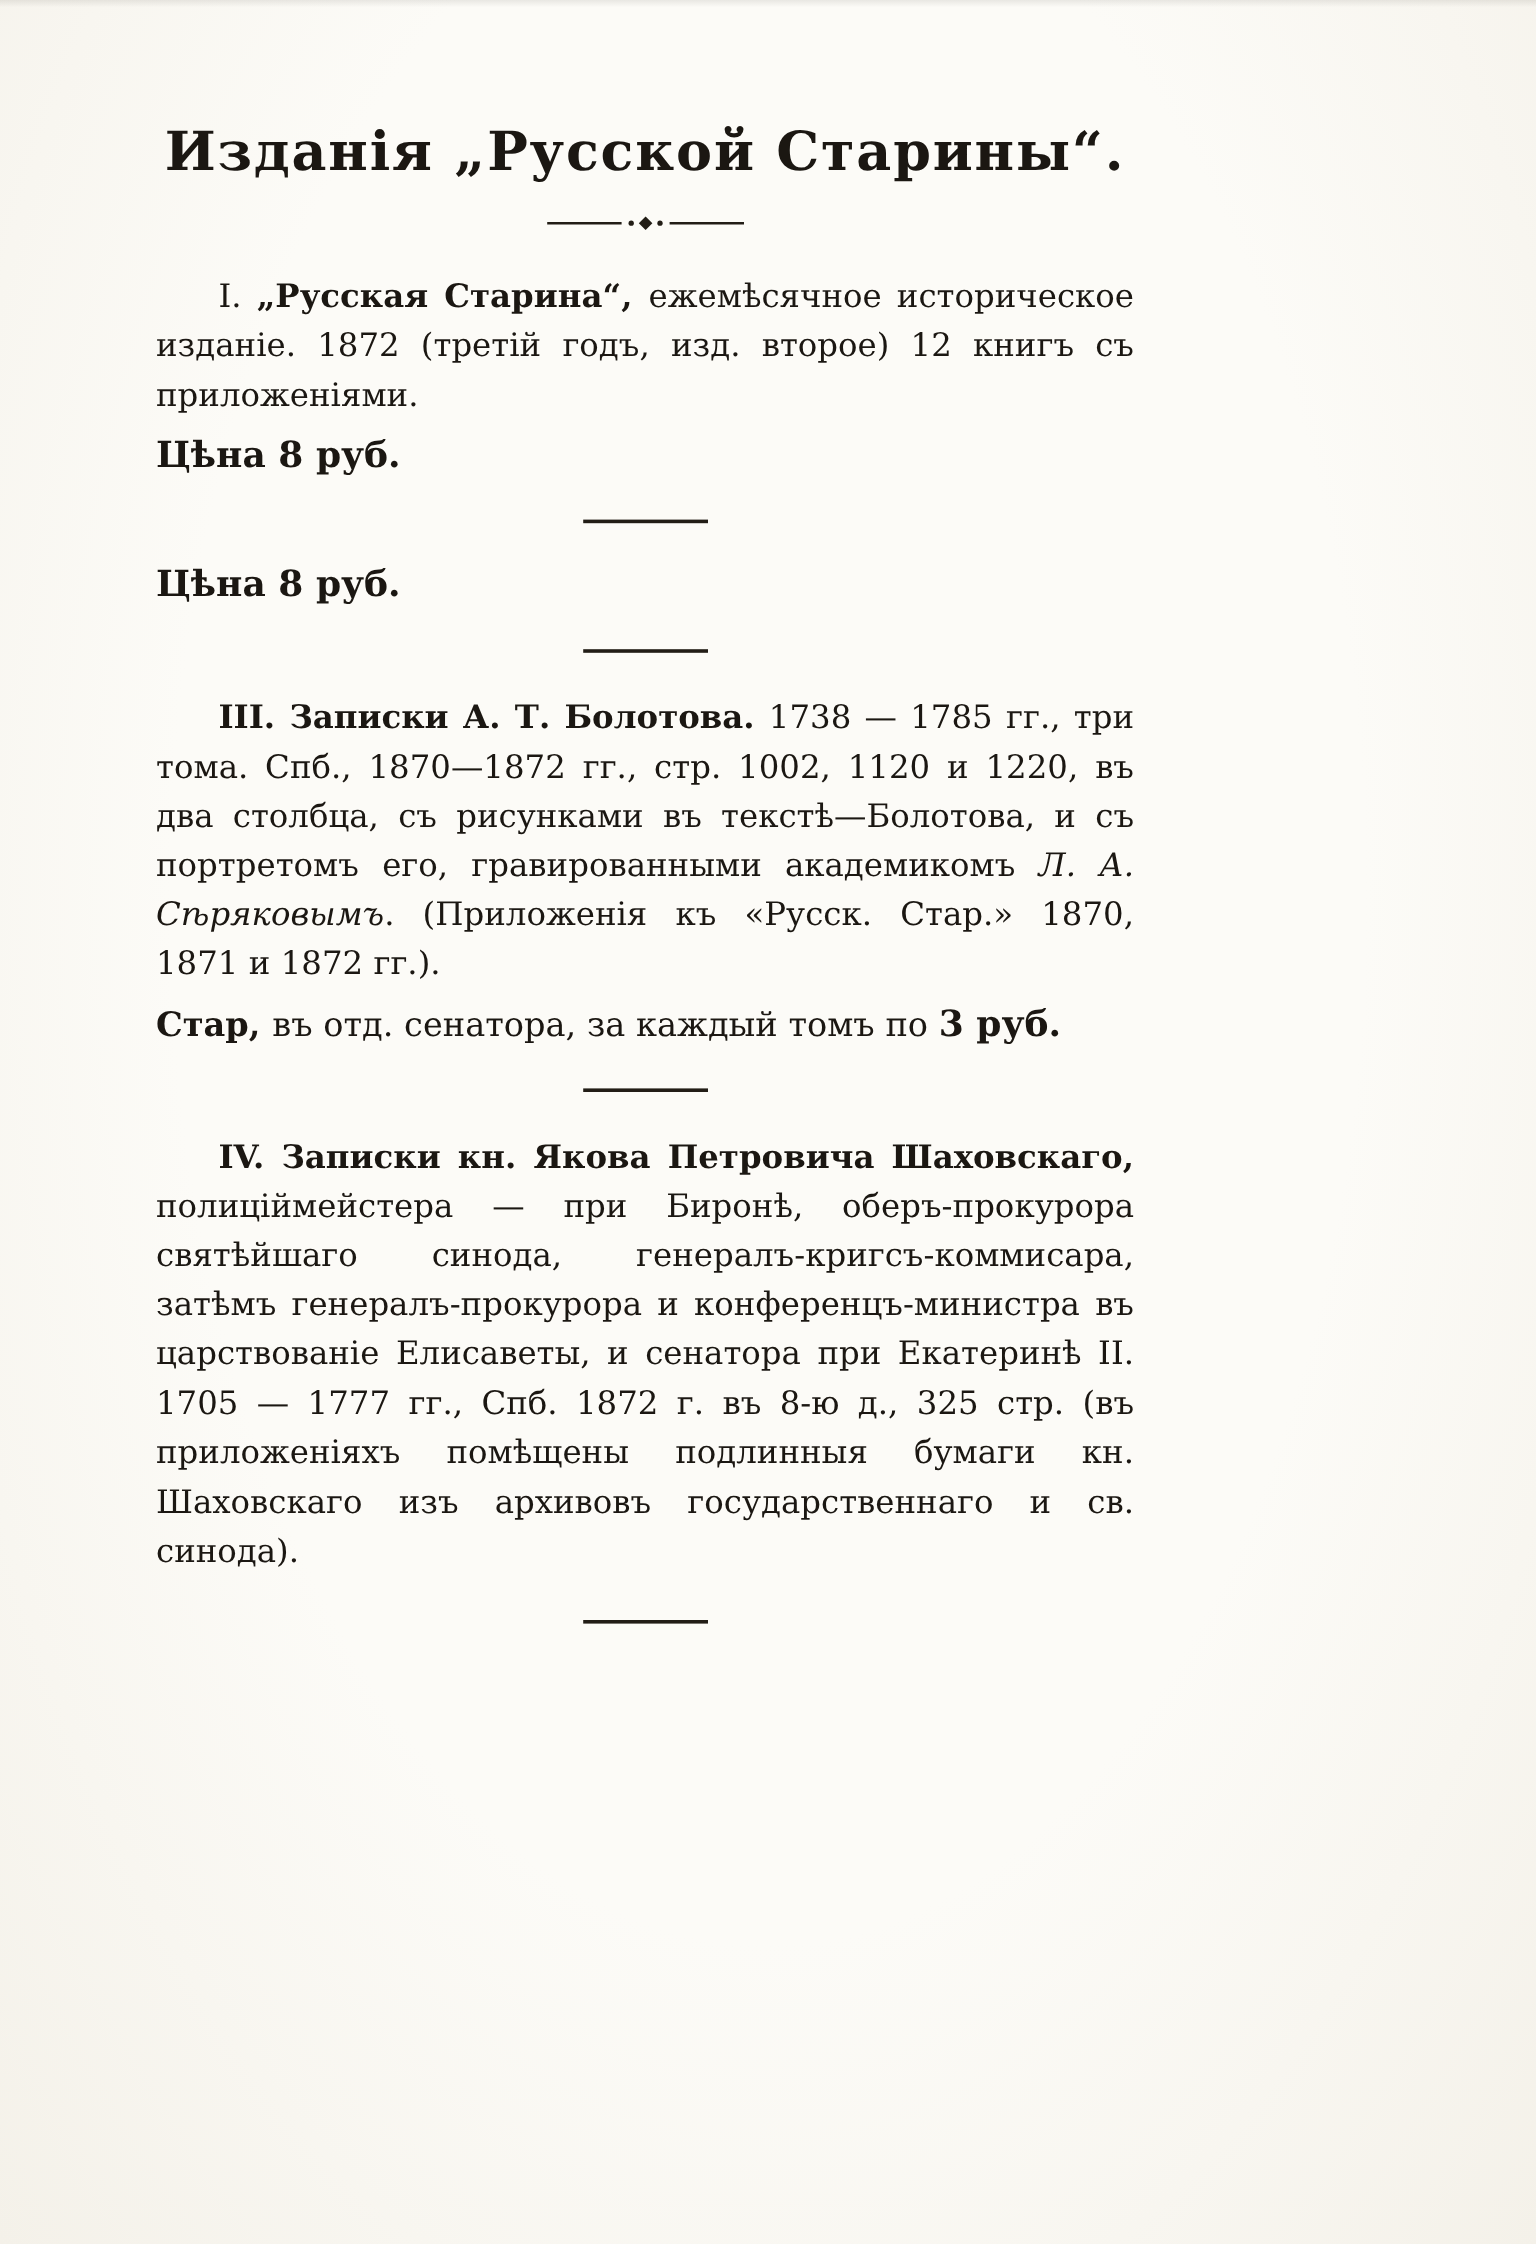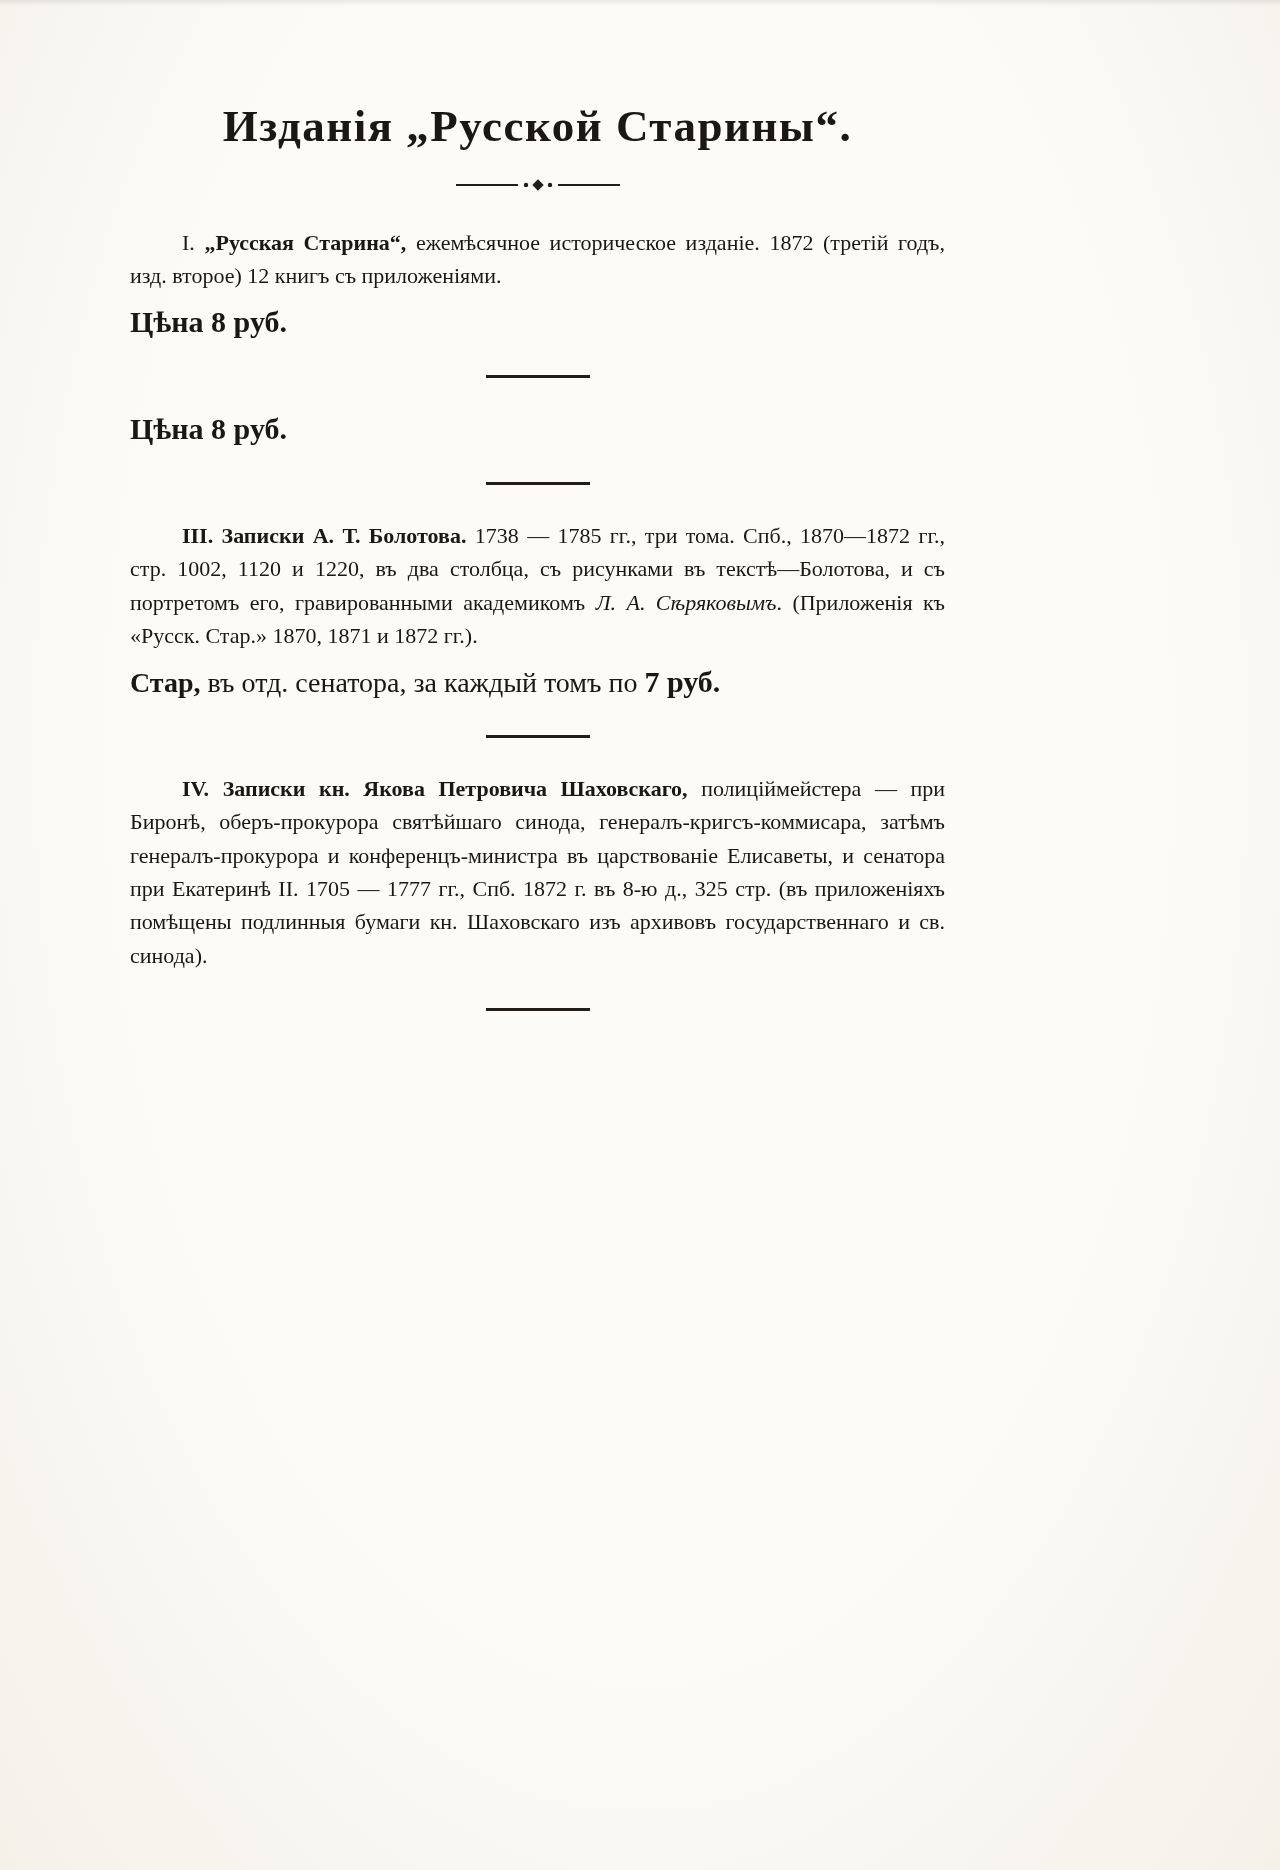--- a/index.html
+++ b/index.html
@@ -14,36 +14,35 @@
       linear-gradient(180deg, rgba(60,55,45,0.10) 0px, rgba(60,55,45,0.0) 6px),
       radial-gradient(ellipse at 50% 40%, #fcfbf7 55%, #f4f1e9 100%);
     background-color: #fbfaf6;
     color: #1b1712;
     font-family: "DejaVu Serif", "Liberation Serif", serif;
   }
   .content {
     width: 815px;
     margin-left: 130px;
     padding-top: 100px;
-    font-family: Liberation Serif, serif;
   }
   .page-title {
     font-size: 45px;
     font-weight: bold;
     text-align: center;
     letter-spacing: 1.5px;
     margin: 0;
   }
   .ornament {
     display: flex;
     justify-content: center;
     margin: 26px 0 34px 0;
   }
   .entry-body {
-    font-size: 22px;
+    font-size: 27px;
     line-height: 1.52;
     text-align: justify;
     text-indent: 52px;
     margin: 0;
   }
   .entry-price {
     font-size: 28px;
     text-align: left;
     margin: 12px 0 0 0;
   }
@@ -81,21 +80,21 @@
         <p class="entry-body"><span class="run-n">I. </span><span class="run-b">„Русская Старина“, </span><span class="run-n">ежемѣсячное историческое изданіе. 1872 (третій годъ, изд. второе) 12 книгъ съ приложеніями.</span></p>
         <p class="entry-price"><span class="run-bL">Цѣна 8 руб.</span></p>
       </section>
       <div class="divider"></div>
       <section>
         <p class="entry-price"><span class="run-bL">Цѣна 8 руб.</span></p>
       </section>
       <div class="divider"></div>
       <section>
         <p class="entry-body"><span class="run-b">III. Записки А. Т. Болотова. </span><span class="run-n">1738 — 1785 гг., три тома. Спб., 1870—1872 гг., стр. 1002, 1120 и 1220, въ два столбца, съ рисунками въ текстѣ—Болотова, и съ портретомъ его, гравированными академикомъ </span><span class="run-i">Л. А. Сѣряковымъ</span><span class="run-n">. (Приложенія къ «Русск. Стар.» 1870, 1871 и 1872 гг.).</span></p>
-        <p class="entry-price"><span class="run-b">Стар, </span><span class="run-n">въ отд. сенатора, за каждый томъ по </span><span class="run-bL">7 руб.</span></p>
+        <p class="entry-price"><span class="run-b">Стар, </span><span class="run-n">въ отд. сенатора, за каждый томъ по </span><span class="run-bL">3 руб.</span></p>
       </section>
       <div class="divider"></div>
       <section>
         <p class="entry-body"><span class="run-b">IV. Записки кн. Якова Петровича Шаховскаго, </span><span class="run-n">полиціймейстера — при Биронѣ, оберъ-прокурора святѣйшаго синода, генералъ-кригсъ-коммисара, затѣмъ генералъ-прокурора и конференцъ-министра въ царствованіе Елисаветы, и сенатора при Екатеринѣ II. 1705 — 1777 гг., Спб. 1872 г. въ 8-ю д., 325 стр. (въ приложеніяхъ помѣщены подлинныя бумаги кн. Шаховскаго изъ архивовъ государственнаго и св. синода).</span></p>
       </section>
       <div class="divider"></div>
       <section>
       </section>
     </div>
 

